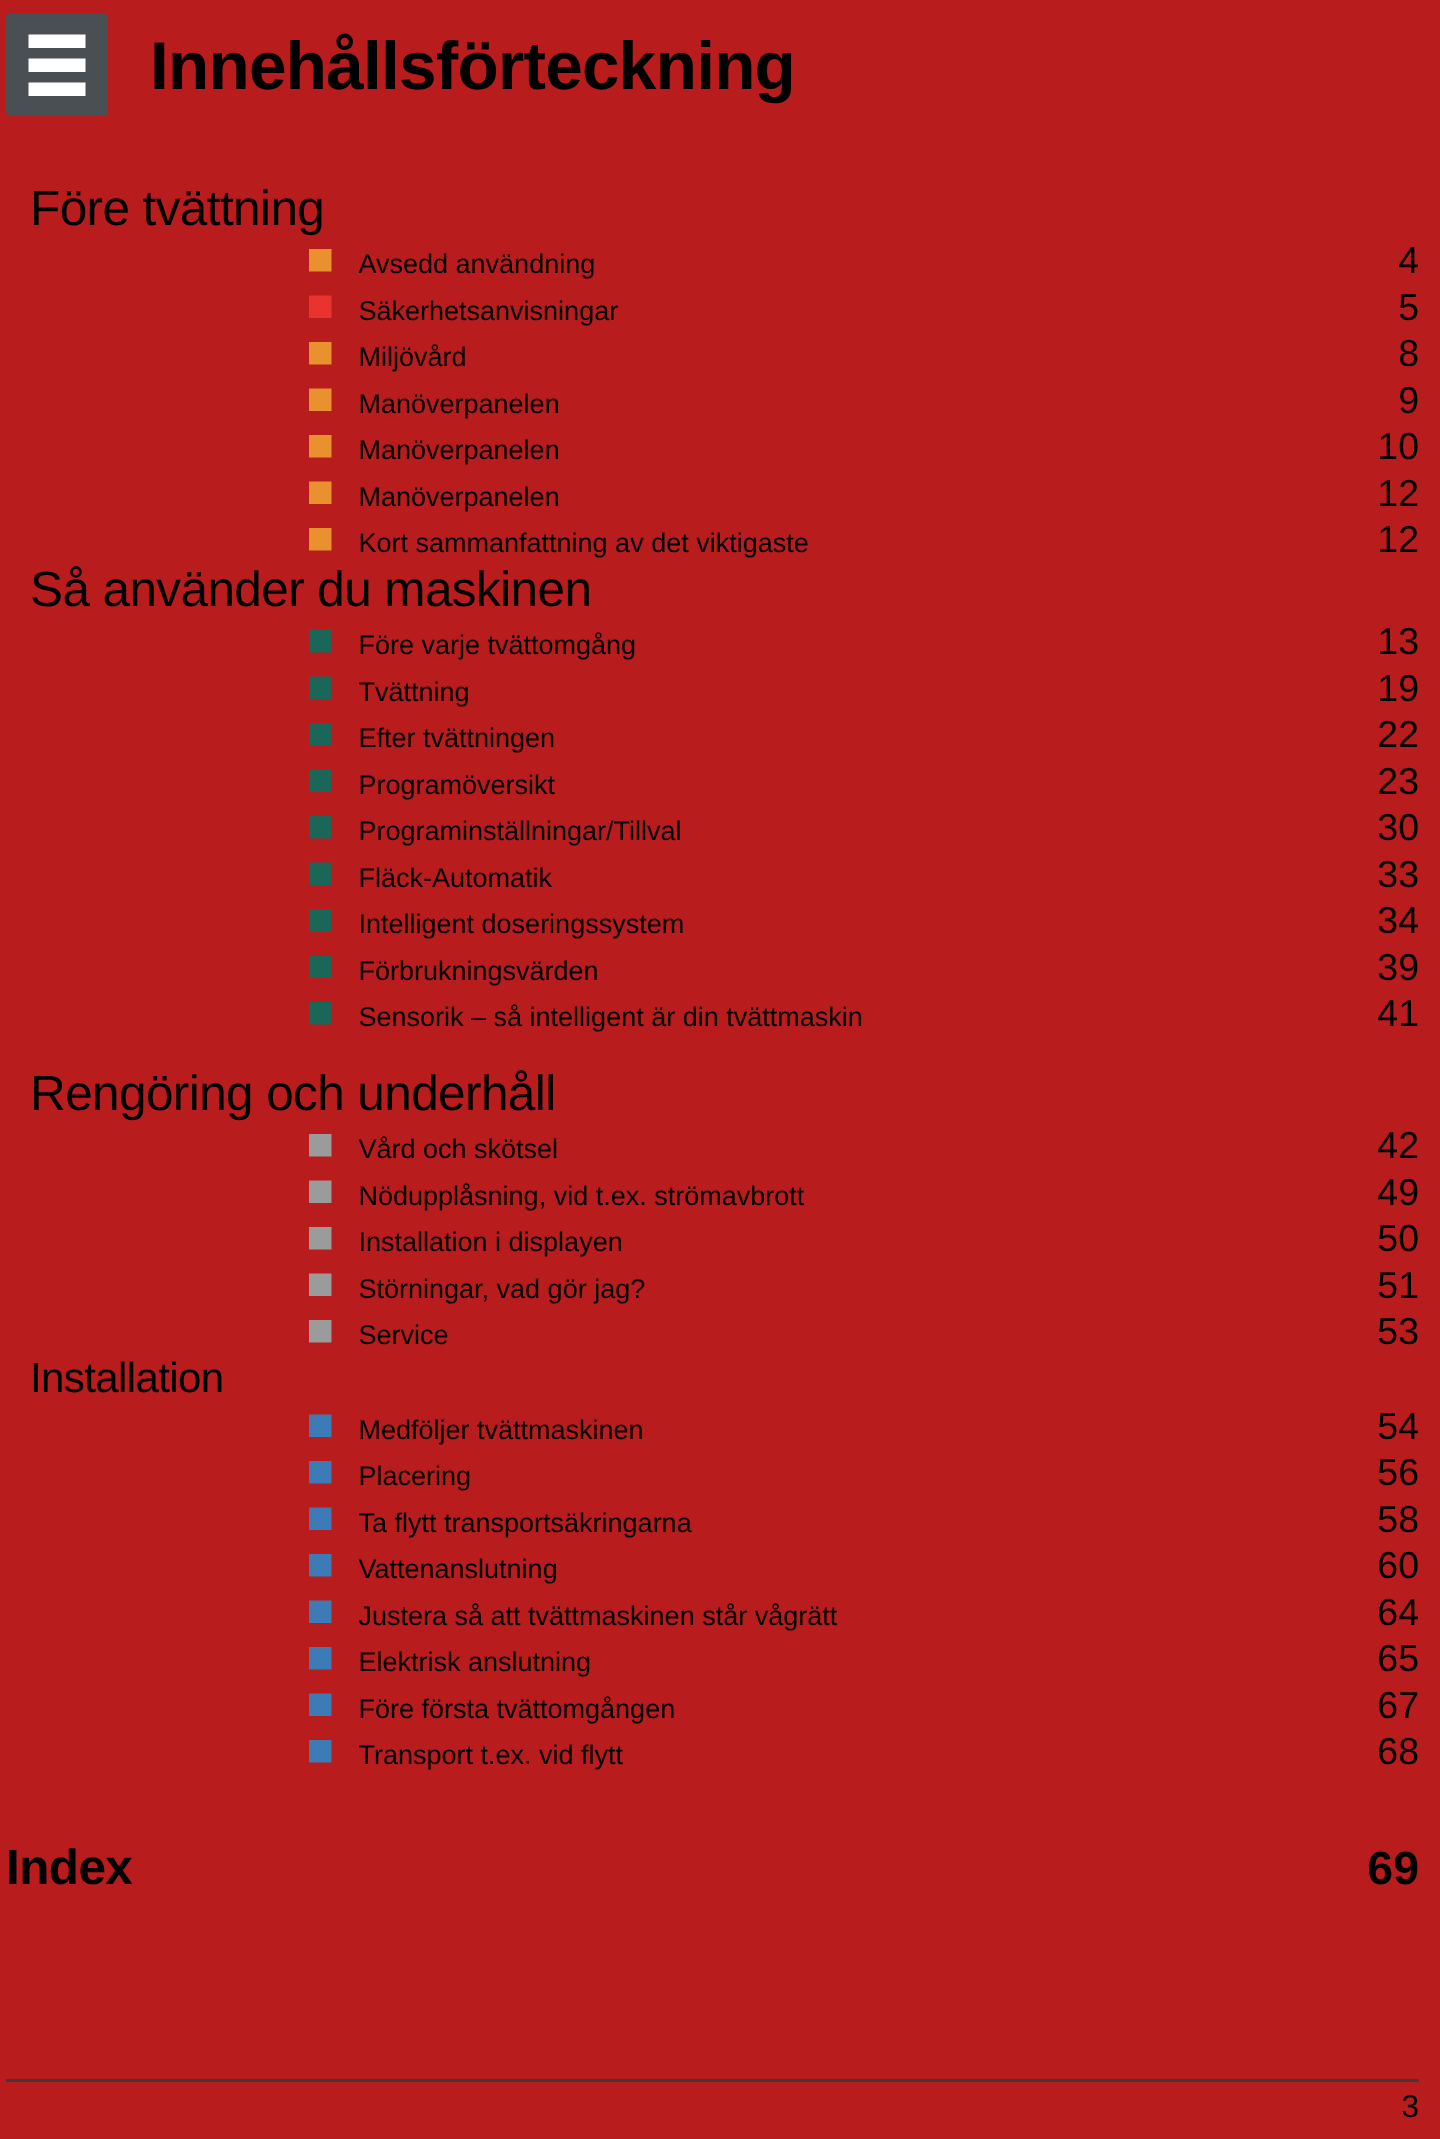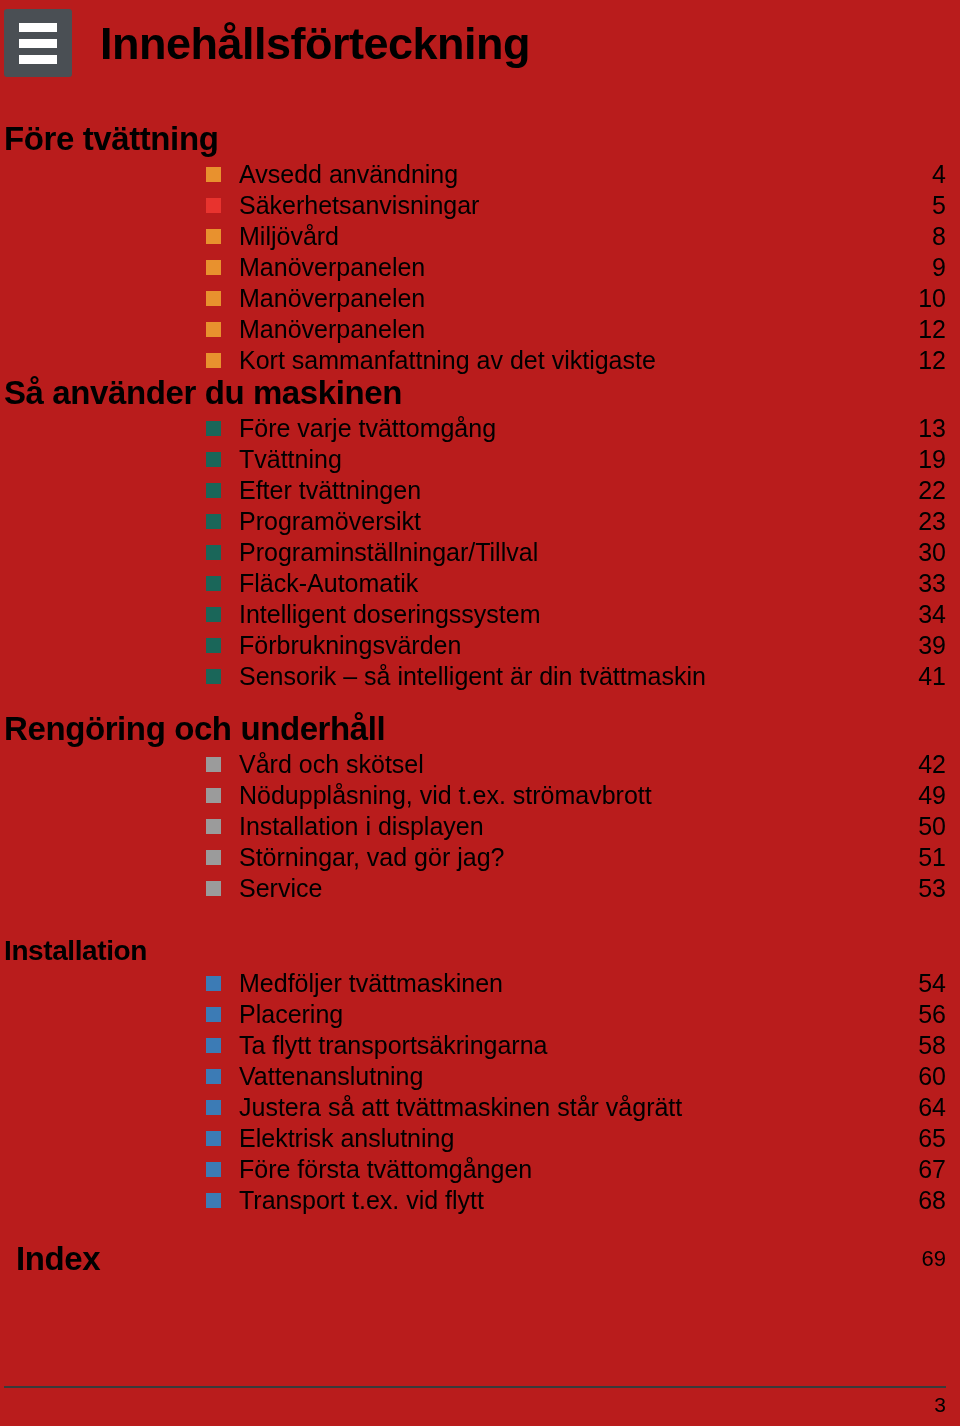--- a/index.html
+++ b/index.html
@@ -56,30 +56,29 @@
 
   
   .content {
     padding-top: 44px;
   }
   .section {
     margin-bottom: 0;
   }
   .section-heading {
     font-size: 33px;
-    font-weight: bold;
+    font-weight: normal;
     letter-spacing: -0.4px;
     line-height: 1.06;
-    padding-left: 4px;
+    padding-left: 20px;
     margin: 0 0 2px 0;
     white-space: nowrap;
   }
   .section-heading.small {
     font-size: 28px;
-    margin-top: 32px;
   }
   .section--rengoring {
     margin-top: 20px;
   }
 
   .entries {
     list-style: none;
     margin: 0;
     padding: 0;
   }
@@ -93,54 +92,54 @@
   .entry .bullet {
     width: 15px;
     height: 15px;
     flex: 0 0 auto;
     position: relative;
     top: -1px;
     margin-right: 18px;
     display: inline-block;
   }
   .entry .label {
-    font-size: 25px;
+    font-size: 18px;
     line-height: 31px;
     white-space: nowrap;
     flex: 0 0 auto;
   }
   .entry .dots {
     flex: 1 1 auto;
   }
   .entry .page-num {
     font-size: 25px;
     line-height: 31px;
     text-align: right;
     flex: 0 0 auto;
     min-width: 44px;
     padding-right: 14px;
   }
 
   
   .index-row {
     display: flex;
-    align-items: center;
-    padding-left: 16px;
-    margin-top: 24px;
+    align-items: flex-end;
+    padding-left: 4px;
+    margin-top: 42px;
   }
   .index-row .index-label {
     font-size: 33px;
     font-weight: bold;
     letter-spacing: -0.4px;
     white-space: nowrap;
   }
   .index-row .spacer { flex: 1 1 auto; }
   .index-row .index-page {
-    font-size: 22px;
-    font-weight: normal;
+    font-size: 31px;
+    font-weight: bold;
     text-align: right;
     min-width: 44px;
     padding-right: 14px;
   }
 
   
   .footer {
     position: absolute;
     left: 0;
     right: 0;

